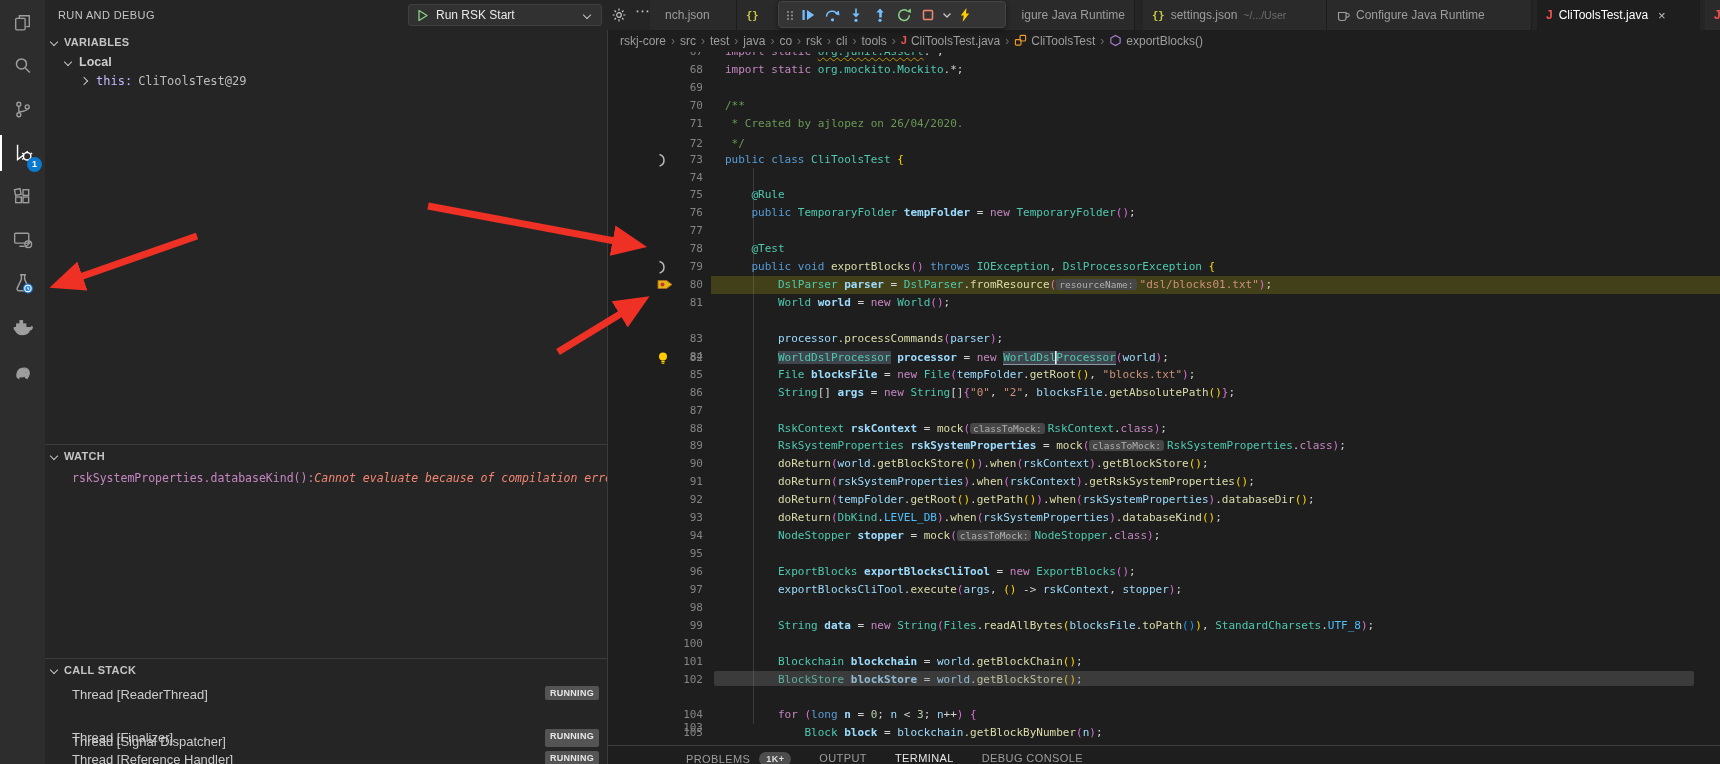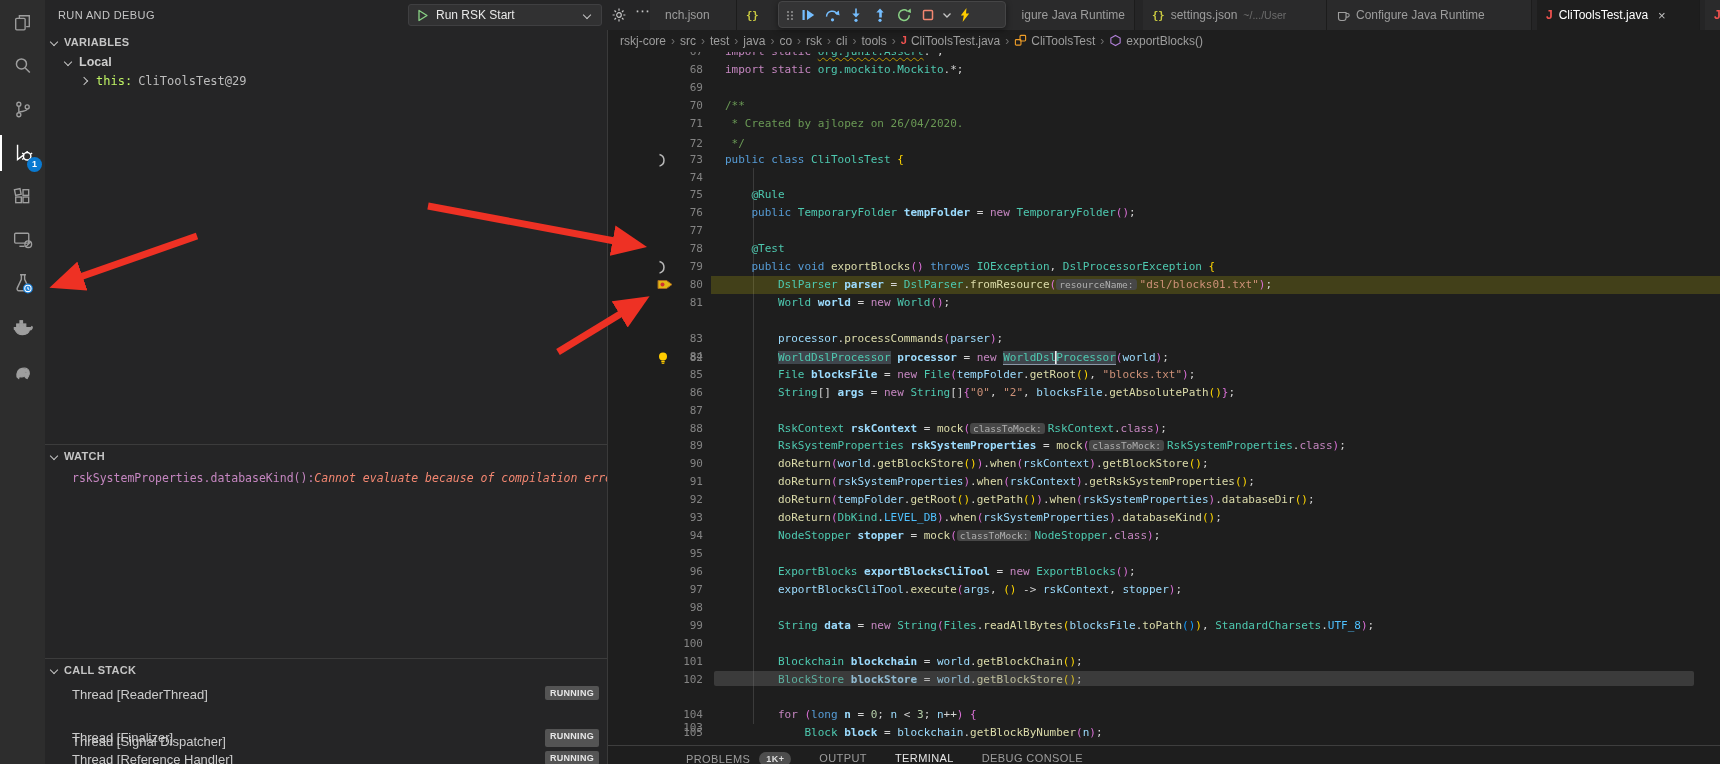--- a/index.html
+++ b/index.html
@@ -31,21 +31,21 @@
   .sb-gear { position:absolute; left:566px; top:7px; cursor:pointer; }
   .sb-dots { position:absolute; left:590px; top:2px; color:#c5c5c5; font-size:15px; cursor:pointer; }
 
   .section-header { position:absolute; left:0; width:562px; height:20px; display:flex; align-items:center; cursor:pointer; }
   .section-header .chev { margin-left:6px; margin-right:7px; }
   .section-header .sh-label { font-size:11px; font-weight:bold; color:#c5c5c5; letter-spacing:.3px; }
   .divider { position:absolute; left:0; width:562px; border-top:1px solid #3c3c3c; }
 
   .tree-row { position:absolute; left:0; width:562px; height:19px; display:flex; align-items:center; cursor:pointer; }
   .mono { font-family:"DejaVu Sans Mono", monospace; }
-  .var-name { color:#bef264; font-size:12px; }
+  .var-name { color:#c4b5fd; font-size:12px; }
   .var-value { color:#bdbdbd; font-size:12px; margin-left:6px; }
   .watch-expr { color:#c586c0; font-size:11.5px; white-space:nowrap; }
   .watch-err { color:#f48771; font-style:italic; font-size:11.5px; white-space:nowrap; }
   .thread-label { color:#cccccc; font-size:13px; margin-left:27px; }
   .state-badge { position:absolute; right:8px; top:2px; background:#545454; color:#e6e6e6; font-size:9px; font-weight:bold;
                  padding:2px 5px; border-radius:2px; letter-spacing:.3px; }
 
   
   .editor { position:absolute; left:607px; top:0; width:1303px; height:764px; background:#1e1e1e; z-index:2; overflow:hidden; }
   .sash { position:absolute; left:607px; top:0; width:1px; height:764px; background:#3a3a3a; z-index:3; cursor:col-resize; }

